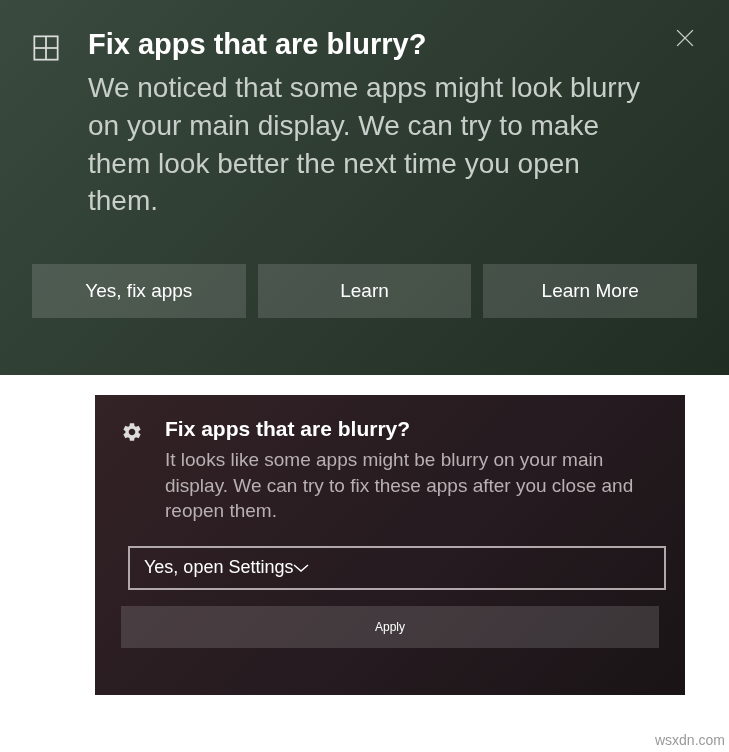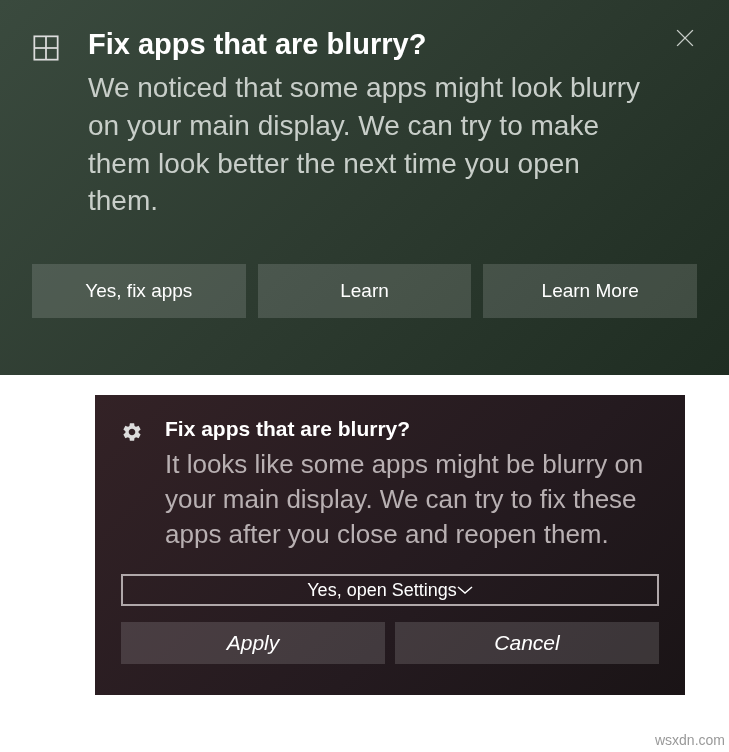--- a/index.html
+++ b/index.html
@@ -120,36 +120,37 @@
     .toast-2 .content {
       flex: 1;
     }
     .toast-2 .title {
       font-size: 21px;
       font-weight: 600;
       color: #ffffff;
       margin-bottom: 6px;
     }
     .toast-2 .body {
-      font-size: 26px;
+      font-size: 19px;
       font-weight: 400;
       color: #b8b0b2;
       line-height: 1.35;
     }
     .toast-2 .dropdown {
       margin-top: 22px;
       width: 100%;
-      height: 32px;
+      height: 44px;
       border: 2px solid #b0a8aa;
       background: transparent;
       display: flex;
       align-items: center;
-      justify-content: center;
+      justify-content: flex-start;
       padding: 0 14px;
       cursor: pointer;
+      margin-left: 7px;
     }
     .toast-2 .dropdown-text {
       font-size: 18px;
       color: #ffffff;
     }
     .toast-2 .dropdown-chevron {
       color: #ffffff;
     }
     .toast-2 .dropdown-chevron svg {
       width: 16px;
@@ -158,28 +159,27 @@
     .toast-2 .button-row {
       display: flex;
       gap: 10px;
       margin-top: 16px;
     }
     .toast-2 .btn {
       flex: 1;
       height: 42px;
       background: rgba(255,255,255,0.14);
       color: #ffffff;
-      font-size: 21px;
+      font-size: 12px;
       font-weight: 400;
       display: flex;
       align-items: center;
       justify-content: center;
       cursor: pointer;
       border: none;
-      font-style: italic;
     }
     
     .watermark {
       position: absolute;
       bottom: 4px;
       right: 4px;
       font-size: 14px;
       color: #999;
     }
   </style>
@@ -228,17 +228,16 @@
   <div class="dropdown">
     <span class="dropdown-text">Yes, open Settings</span>
     <span class="dropdown-chevron">
       <svg viewBox="0 0 16 10">
         <polyline points="1,2 8,8 15,2" fill="none" stroke="currentColor" stroke-width="1.5"></polyline>
       </svg>
     </span>
   </div>
   <div class="button-row">
     <button class="btn">Apply</button>
-    <button class="btn">Cancel</button>
   </div>
 </div>
 
 <div class="watermark">wsxdn.com</div>
 
 </body></html>

